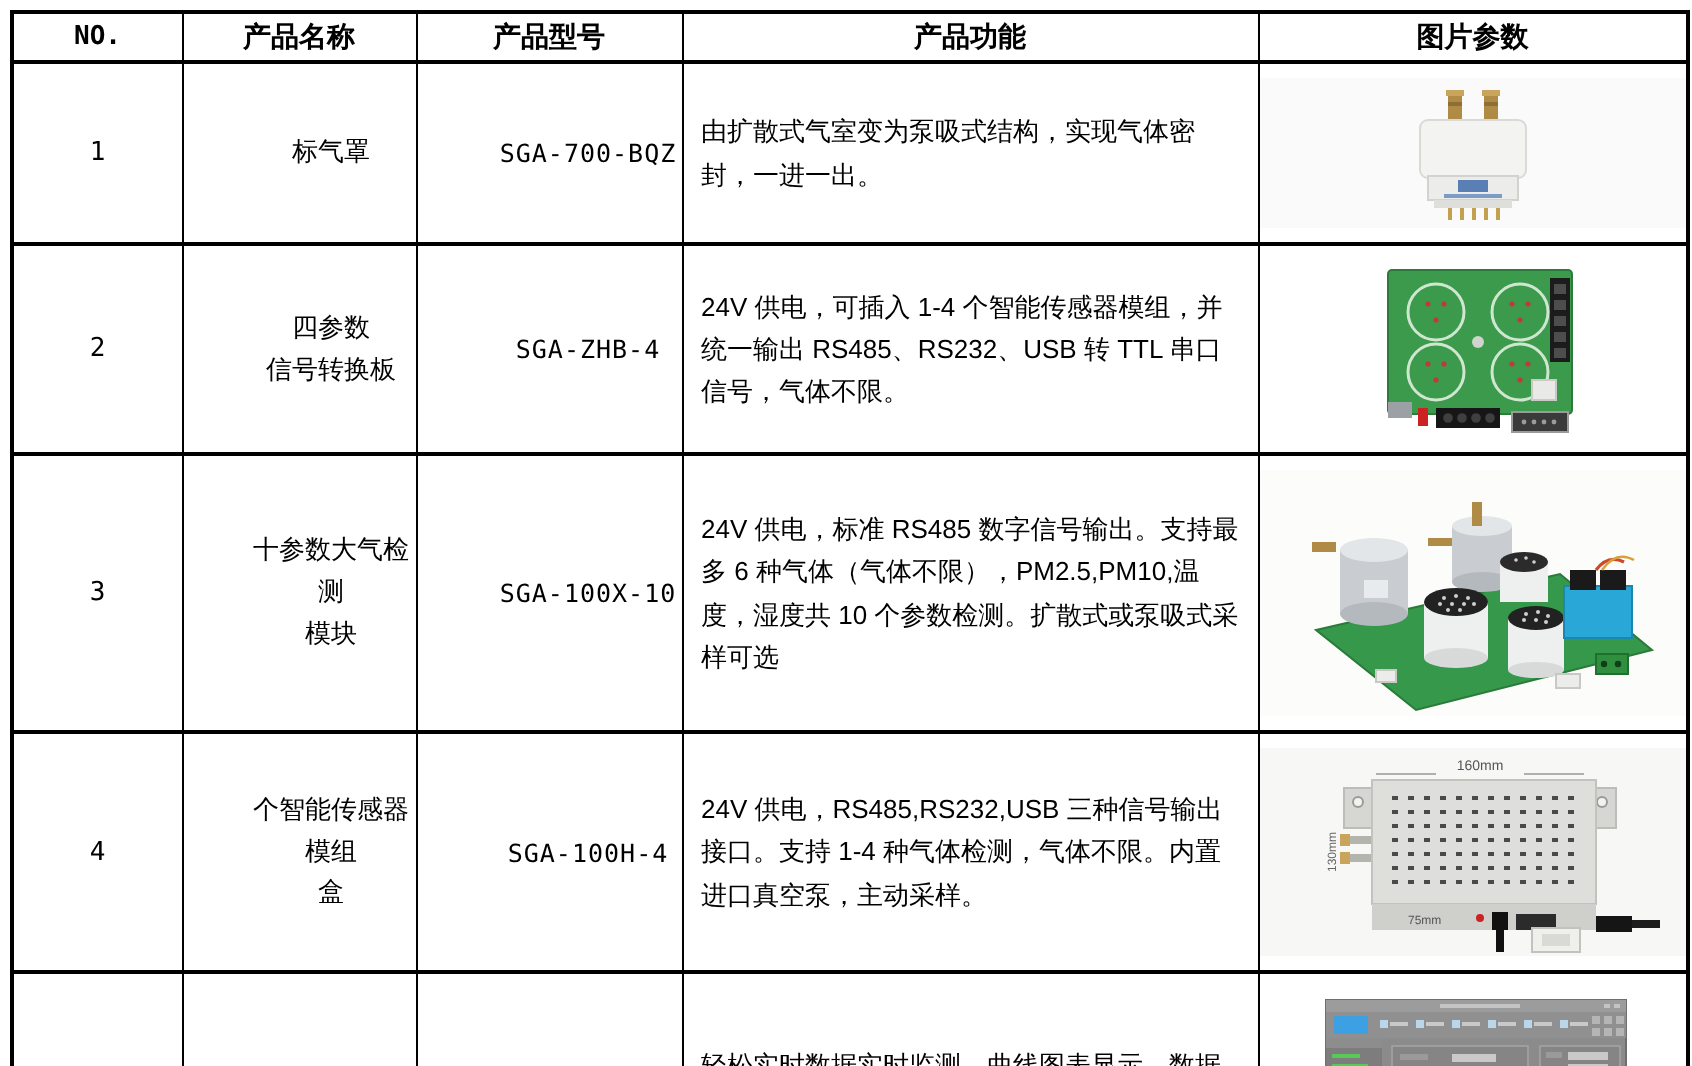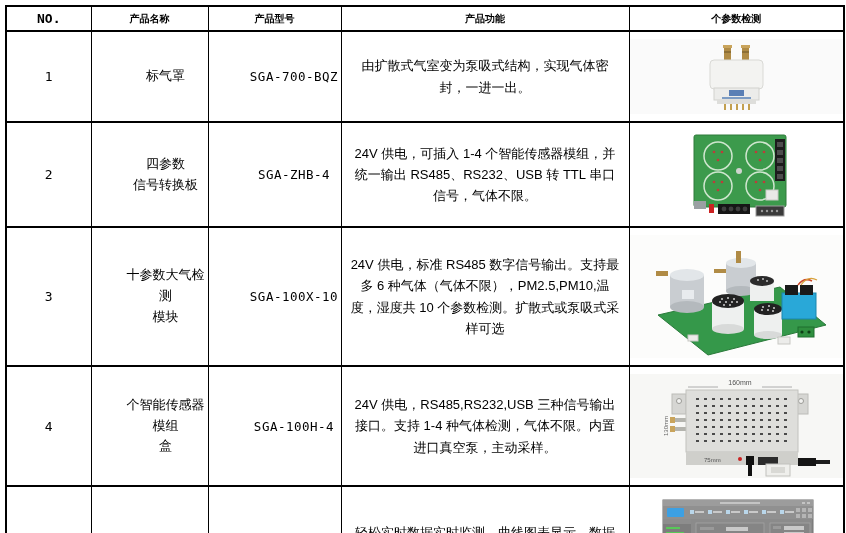--- a/index.html
+++ b/index.html
@@ -5,28 +5,28 @@
   html,body{margin:0;padding:0;background:#ffffff;}
   body{width:846px;height:533px;overflow:hidden;
        font-family:"Liberation Sans",sans-serif;color:#000;}
   .page{position:relative;width:846px;height:533px;}
   table.product{position:absolute;left:5px;top:5px;width:838px;
     border-collapse:collapse;table-layout:fixed;background:#fff;}
   th,td{border-left:1px solid #000;border-right:1px solid #000;
         border-top:2px solid #000;border-bottom:2px solid #000;
         padding:0;vertical-align:middle;overflow:hidden;}
   table.product{border:2px solid #000;}
-  thead th{height:23px;font-size:10px;font-weight:bold;text-align:center;
+  thead th{height:23px;font-size:14px;font-weight:bold;text-align:center;
            font-family:"Liberation Sans",sans-serif;}
   thead th:first-child{font-family:"DejaVu Sans Mono",monospace;font-size:13px;}
   td.c-no{text-align:center;font-size:13px;font-family:"DejaVu Sans Mono",monospace;}
   td.c-name{text-align:center;font-size:13px;white-space:pre-line;line-height:1.6;padding-left:32px;}
   td.c-model{text-align:center;font-size:12.5px;
              font-family:"DejaVu Sans Mono",monospace;letter-spacing:0.5px;padding-left:39px;}
-  td.c-func{text-align:center;font-size:13px;line-height:1.62;padding:6px 9px;}
+  td.c-func{text-align:left;font-size:13px;line-height:1.62;padding:6px 9px;}
   td.c-img{padding:0;}
   td.c-img .artbox{width:100%;height:100%;display:flex;
                    align-items:center;justify-content:center;}
   td.c-img svg{display:block;}
   tbody tr:nth-child(1) td{height:77px;}
   tbody tr:nth-child(2) td{height:91px;}
   tbody tr:nth-child(3) td{height:125px;margin-left:17px;}
   tbody tr:nth-child(4) td{height:106px;}
   tbody tr:nth-child(5) td{height:101px;}
 </style>
@@ -41,21 +41,21 @@
         <col style="width:133px">
       <col style="width:288px">
         <col style="width:215px">
     </colgroup>
     <thead>
       <tr>
         <th>NO.</th>
         <th>产品名称</th>
         <th>产品型号</th>
         <th>产品功能</th>
-        <th>个参数检测</th>
+        <th>图片参数</th>
       </tr>
     </thead>
     <tbody id="tbody">
   <tr>
     <td class="c-no">1</td>
     <td class="c-name">标气罩</td>
     <td class="c-model">SGA-700-BQZ</td>
     <td class="c-func">由扩散式气室变为泵吸式结构，实现气体密封，一进一出。</td>
     <td class="c-img">
       <div class="artbox">

